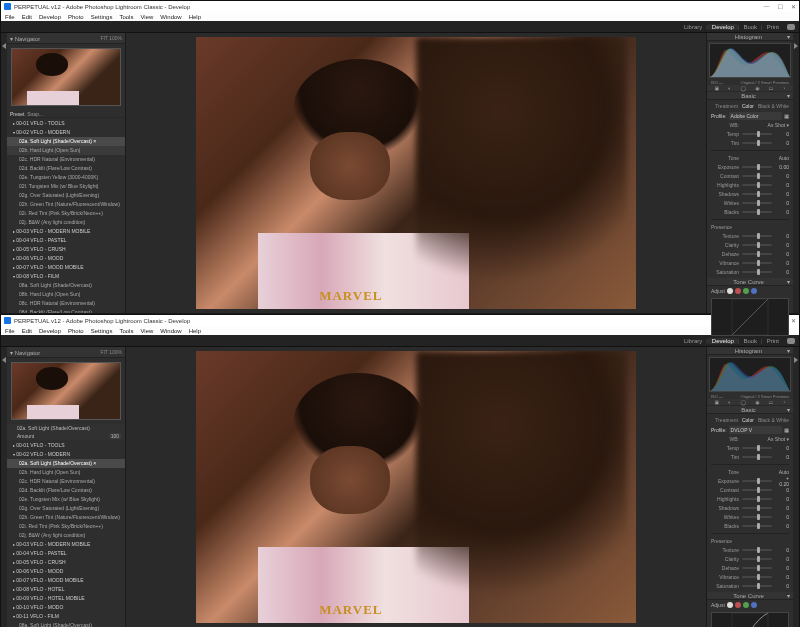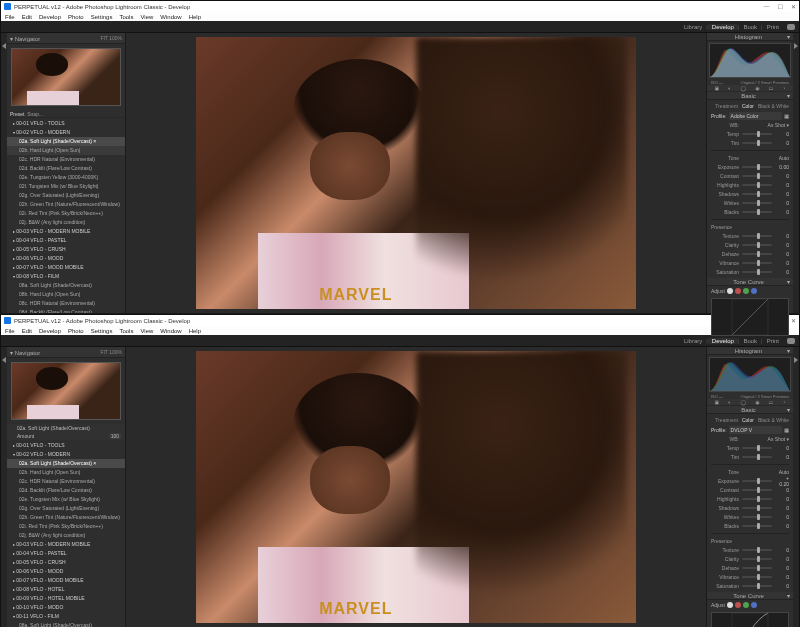--- a/index.html
+++ b/index.html
@@ -17,21 +17,21 @@
   .body{display:flex;height:calc(100% - 31px);background:#2b2b2b}
   .panel{background:#2e2e2e;display:flex;flex-direction:column}
   .left{width:118px;border-right:1px solid #1a1a1a}
   .right{width:86px;border-left:1px solid #1a1a1a}
   .center{flex:1;background:#2a2a2a;display:flex;align-items:flex-start;justify-content:center;padding:4px}
   .photo{width:100%;max-width:440px;height:100%;background:linear-gradient(135deg,#6a3a2a 0%,#4a2818 25%,#c98a6a 40%,#3a2418 55%,#5a3a2a 70%,#8a5a3a 100%);position:relative;overflow:hidden}
   .photo::before{content:"";position:absolute;left:22%;top:8%;width:30%;height:38%;background:radial-gradient(circle at 50% 30%,#2a1810 0%,#1a0e08 60%,transparent 70%);border-radius:50%}
   .photo::after{content:"";position:absolute;right:2%;top:0;width:48%;height:90%;background:radial-gradient(circle at 40% 30%,#3a2215 0%,#2a180e 50%,transparent 80%);filter:blur(3px)}
   .photo .face{position:absolute;left:26%;top:35%;width:18%;height:25%;background:radial-gradient(circle,#7a4a32 0%,#5a3522 80%);border-radius:45%}
   .photo .shirt{position:absolute;left:14%;bottom:0;width:48%;height:28%;background:linear-gradient(90deg,#e8d0d8 0%,#d8a8b8 30%,#f0e0e0 60%,#e8c8d0 100%)}
-  .photo .logo{position:absolute;left:28%;bottom:2%;color:#c89020;font-weight:bold;font-size:16px;letter-spacing:1px;font-family:Liberation Sans, sans-serif}
+  .photo .logo{position:absolute;left:28%;bottom:2%;color:#c89020;font-weight:bold;font-size:13px;letter-spacing:1px;font-family:Liberation Serif, serif}
   .photo .earring{position:absolute;right:18%;top:38%;width:5%;height:10%;background:radial-gradient(circle,#e8c060 0%,#b88020 80%);border-radius:50%}
   .sect-head{height:10px;display:flex;align-items:center;justify-content:space-between;padding:0 3px;font-size:6px;color:#aaa;background:#333;border-bottom:1px solid #222}
   .sect-head .right-ctrl{color:#888;font-size:5px}
   .nav-thumb{margin:4px;height:56px;background:linear-gradient(135deg,#6a3a2a,#4a2818 30%,#c98a6a 50%,#3a2418 70%);border:1px solid #555;position:relative}
   .nav-thumb::before{content:"";position:absolute;left:22%;top:8%;width:30%;height:40%;background:#1a0e08;border-radius:50%}
   .nav-thumb::after{content:"";position:absolute;left:14%;bottom:0;width:48%;height:25%;background:#e8d0d8}
   .row{height:8px;display:flex;align-items:center;padding:0 3px;font-size:5px;color:#999;background:#2e2e2e;border-bottom:1px solid #282828}
   .preset-head{height:8px;display:flex;align-items:center;justify-content:space-between;padding:0 4px 0 10px;font-size:5px;color:#bbb;background:#313131}
   .preset-head .amt{background:#3a3a3a;padding:0 2px;border-radius:1px;font-size:5px}
   .tree{flex:1;overflow:hidden;padding:1px 0}

